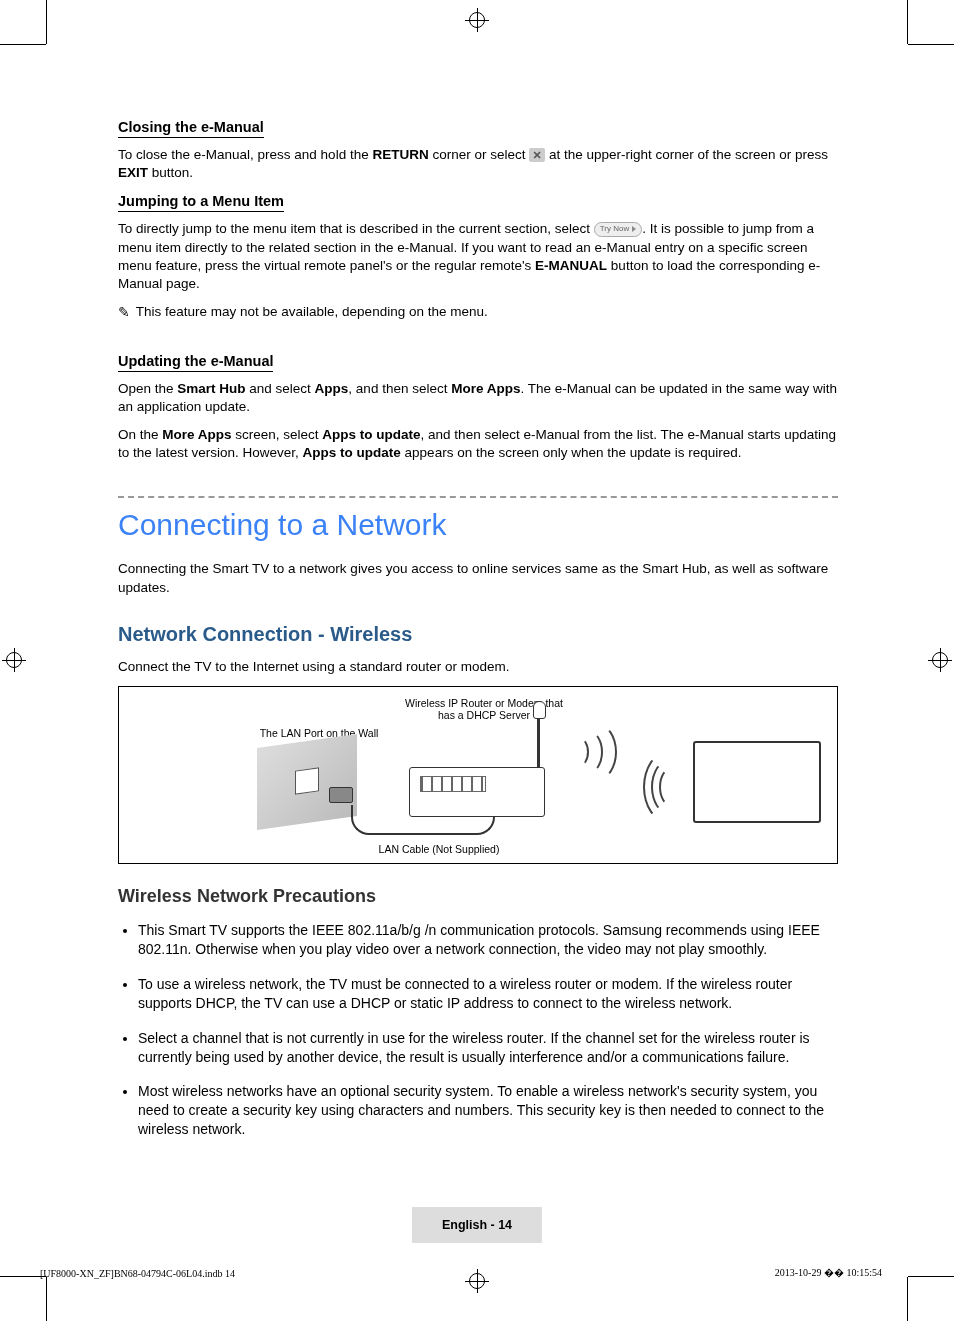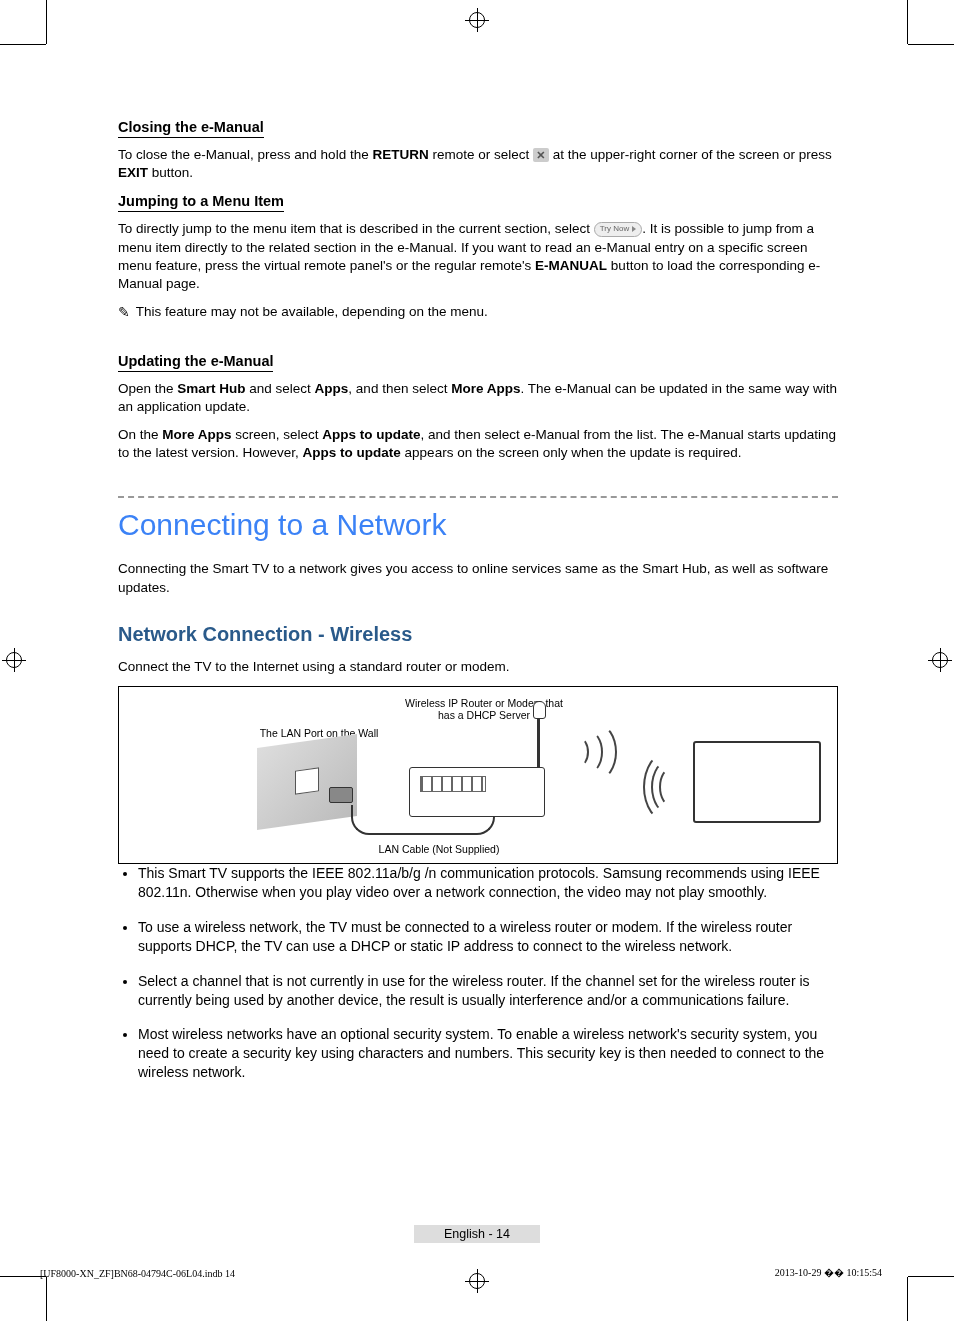--- a/index.html
+++ b/index.html
@@ -234,23 +234,23 @@
 
   ul.bullets { padding-left: 20px; margin: 0; }
   ul.bullets li { font-size: 14px; line-height: 1.35; margin-bottom: 16px; }
 
   .footer {
     position: absolute;
     left: 50%;
     transform: translateX(-50%);
     bottom: 78px;
     background: #ddd;
-    padding: 2px 30px;
+    padding: 11px 30px;
     font-size: 12.5px;
-    font-weight: normal;
+    font-weight: bold;
   }
   .print-info-l {
     position: absolute;
     left: 40px; bottom: 42px;
     font-size: 10px;
     font-family: "Times New Roman", serif;
   }
   .print-info-r {
     position: absolute;
     right: 72px; bottom: 42px;
@@ -286,21 +286,21 @@
 <div class="reg-mark reg-right">
     <div class="hline"></div>
     <div class="vline"></div>
   </div>
 
 <div class="page">
 
   
   <div class="sec-title">Closing the e-Manual</div>
   <p class="para">
-    <span>To close the e-Manual, press and hold the </span><b>RETURN</b><span> remote or select </span><span class="inline-x">✕</span><span> at the upper-right corner of the screen or press </span><b>EXIT</b><span> button.</span>
+    <span>To close the e-Manual, press and hold the </span><b>RETURN</b><span> corner or select </span><span class="inline-x">✕</span><span> at the upper-right corner of the screen or press </span><b>EXIT</b><span> button.</span>
   </p>
 
   
   <div class="sec-title">Jumping to a Menu Item</div>
   <p class="para">
     <span>To directly jump to the menu item that is described in the current section, select </span><span class="trynow">Try Now</span><span>. It is possible to jump from a menu item directly to the related section in the e-Manual. If you want to read an e-Manual entry on a specific screen menu feature, press the virtual remote panel's or the regular remote's </span><b>E-MANUAL</b><span> button to load the corresponding e-Manual page.</span>
   </p>
   <div class="note-row">
     <span class="note-icon">✎</span>
     <span class="para" style="margin:0">This feature may not be available, depending on the menu.</span>
@@ -341,20 +341,21 @@
         <div class="arc a3"></div>
     </div>
     <div class="waves-in">
       <div class="arc a1"></div>
         <div class="arc a2"></div>
         <div class="arc a3"></div>
     </div>
     <div class="tv"></div>
   </div>
 
+  <h3>Wireless Network Precautions</h3>
   <ul class="bullets">
     <li>This Smart TV supports the IEEE 802.11a/b/g /n communication protocols. Samsung recommends using IEEE 802.11n. Otherwise when you play video over a network connection, the video may not play smoothly.</li>
     <li>To use a wireless network, the TV must be connected to a wireless router or modem. If the wireless router supports DHCP, the TV can use a DHCP or static IP address to connect to the wireless network.</li>
     <li>Select a channel that is not currently in use for the wireless router. If the channel set for the wireless router is currently being used by another device, the result is usually interference and/or a communications failure.</li>
     <li>Most wireless networks have an optional security system. To enable a wireless network's security system, you need to create a security key using characters and numbers. This security key is then needed to connect to the wireless network.</li>
   </ul>
 
 </div>
 
 <div class="footer">English - 14</div>

